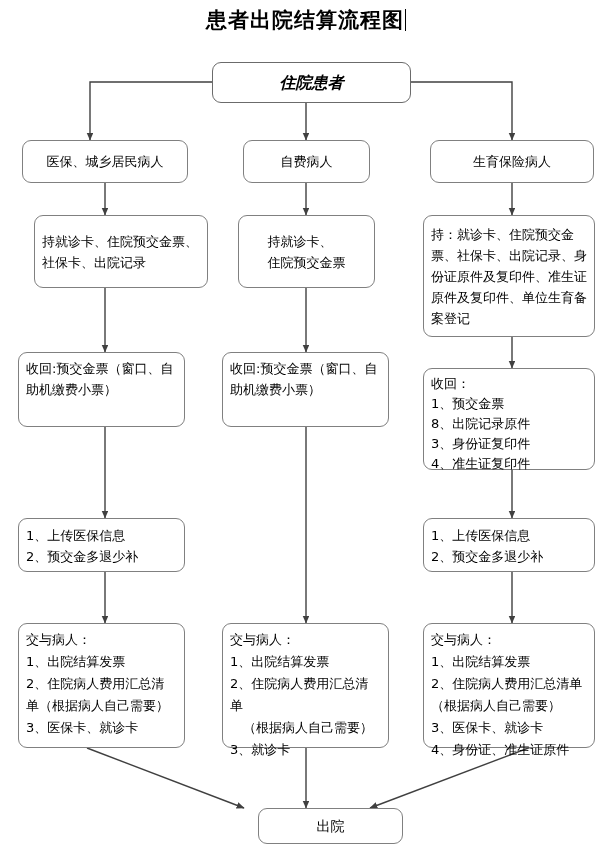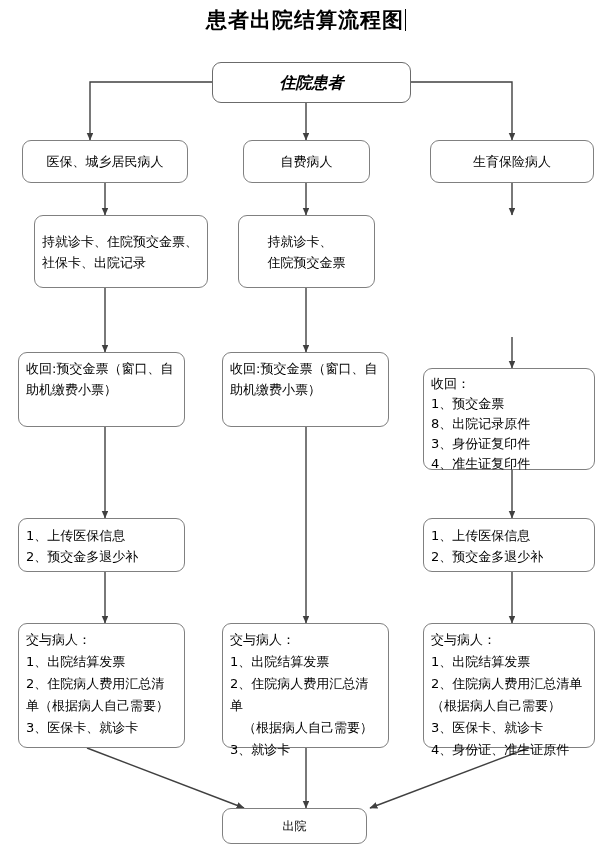--- a/index.html
+++ b/index.html
@@ -82,22 +82,23 @@
   .node.vcenter {
     display: flex;
     align-items: center;
     padding-left: 7px;
     padding-right: 7px;
   }
   .node.end {
     display: flex;
     align-items: center;
     justify-content: center;
-    font-size: 12px;
+    font-size: 14px;
     padding: 12px;
+    margin-left: 36px;
   }
 </style>
 </head>
 <body>
 
 <div id="canvas">
 
   <div class="title"><span>患者出院结算流程图</span><span class="caret"></span></div>
 
   <svg id="edges" viewBox="0 0 612 860" xmlns="http://www.w3.org/2000/svg">
@@ -136,20 +137,21 @@
 
   <div class="node strong" style="left:212px; top:62px; width:199px; height:41px;font-style:italic;">住院患者</div>
 
   <div class="node mid" style="left:22px; top:140px; width:166px; height:43px;">医保、城乡居民病人</div>
   <div class="node mid" style="left:243px; top:140px; width:127px; height:43px;">自费病人</div>
   <div class="node mid" style="left:430px; top:140px; width:164px; height:43px;">生育保险病人</div>
 
   <div class="node vcenter" style="left:18px; top:215px; width:174px; height:73px;margin-left:16px;">持就诊卡、住院预交金票、社保卡、出院记录</div>
   <div class="node center vcenter" style="left:238px; top:215px; width:137px; height:73px; justify-content:center;">持就诊卡、
 住院预交金票</div>
+  <div class="node vcenter" style="left:423px; top:215px; width:172px; height:122px;">持：就诊卡、住院预交金票、社保卡、出院记录、身份证原件及复印件、准生证原件及复印件、单位生育备案登记</div>
 
   <div class="node" style="left:18px; top:352px; width:167px; height:75px;">收回:预交金票（窗口、自助机缴费小票）</div>
   <div class="node" style="left:222px; top:352px; width:167px; height:75px;">收回:预交金票（窗口、自助机缴费小票）</div>
   <div class="node" style="left:423px; top:368px; width:172px; height:102px; line-height:20px;">收回：
 1、预交金票
 8、出院记录原件
 3、身份证复印件
 4、准生证复印件</div>
 
   <div class="node vcenter" style="left:18px; top:518px; width:167px; height:54px;">1、上传医保信息

